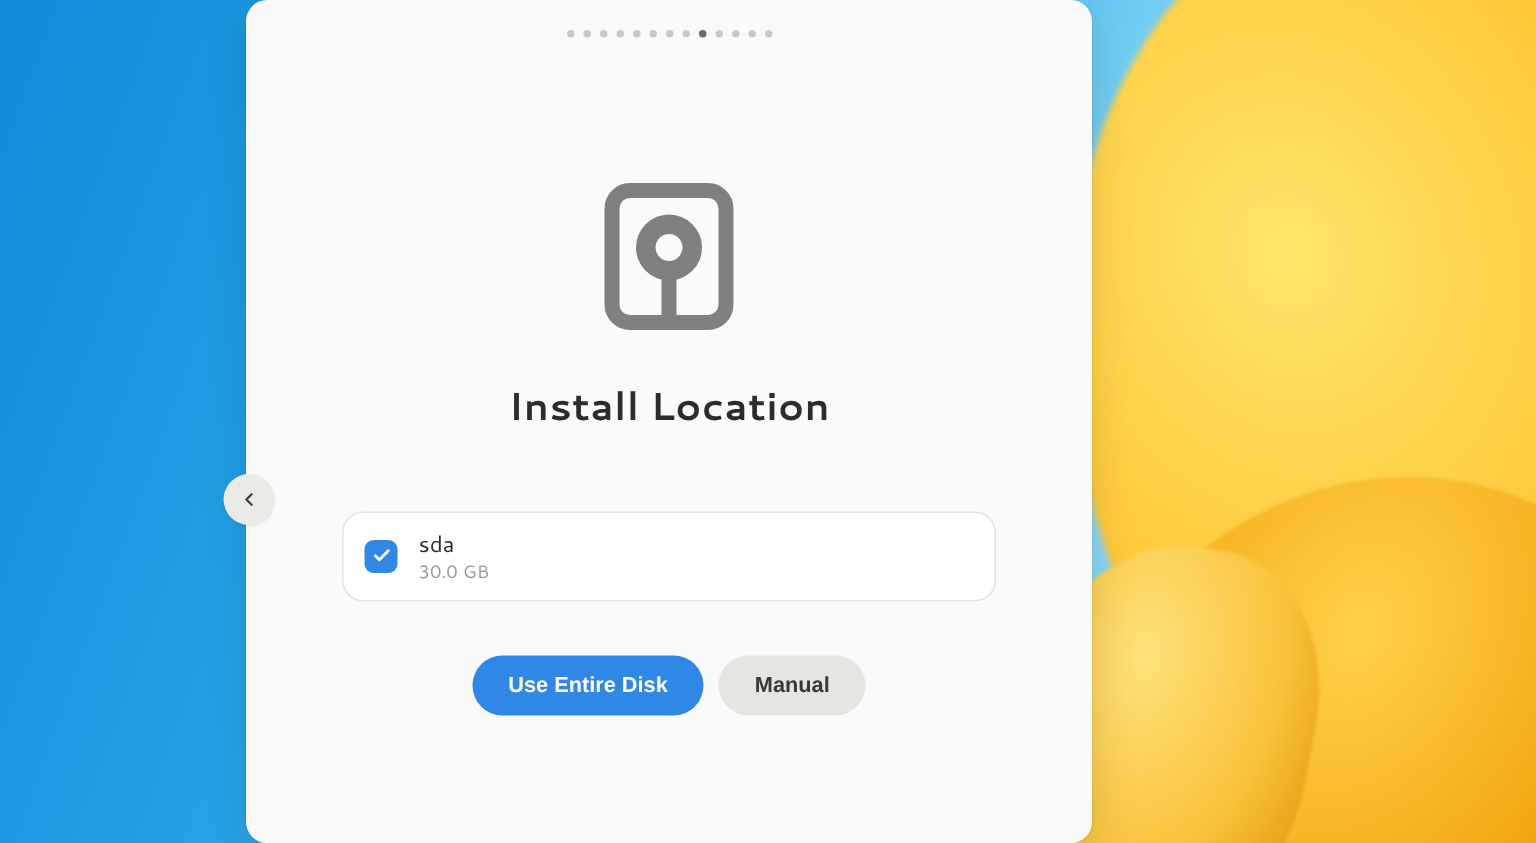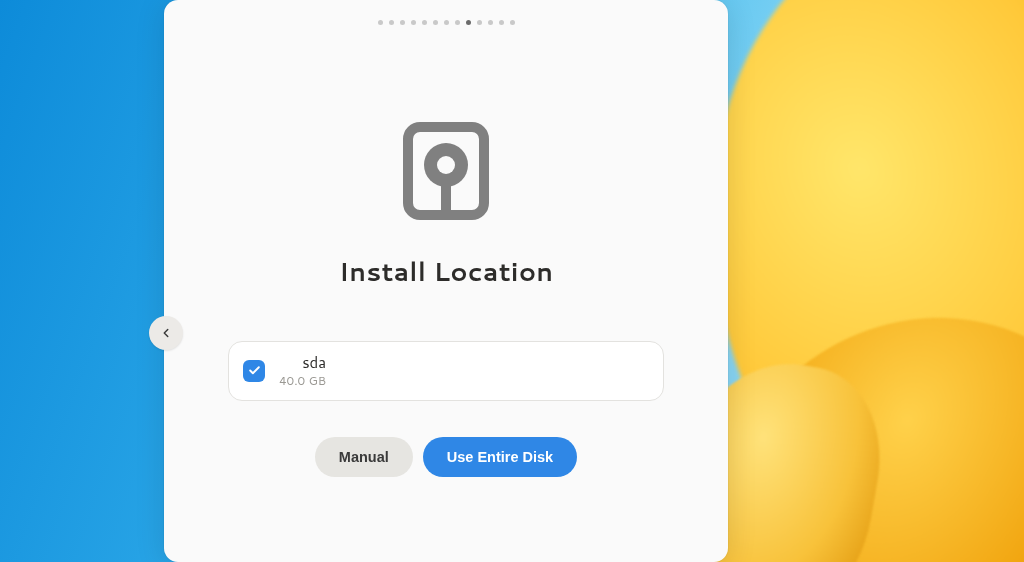--- a/index.html
+++ b/index.html
@@ -69,21 +69,21 @@
       gap: 14px;
     }
     .checkbox {
       width: 22px; height: 22px;
       border-radius: 6px;
       background: #2f87e6;
       display: flex; align-items: center; justify-content: center;
       flex-shrink: 0;
     }
     .checkbox svg { width: 13px; height: 13px; stroke: #fff; }
-    .disk-label { display: flex; flex-direction: column; line-height: 1.25; text-align: right;}
+    .disk-label { display: flex; flex-direction: column; line-height: 1.25;}
     .disk-name { font-size: 15px; color: #2d2c2a;  }
     .disk-size { font-size: 12px; color: #9a9893; }
 
     .btn-row { display: flex; gap: 10px; margin-top: 36px; }
     .btn {
       height: 40px;
       padding: 0 24px;
       border-radius: 22px;
       font-size: 14.5px;
       font-weight: 700;
@@ -137,22 +137,22 @@
   <h1 class="title">Install Location</h1>
 
   <div class="disk-card">
     <div class="checkbox">
       <svg viewBox="0 0 24 24" fill="none" stroke-width="3.5" stroke-linecap="round" stroke-linejoin="round">
           <polyline points="20 6 9 17 4 12"></polyline>
         </svg>
     </div>
     <div class="disk-label">
       <span class="disk-name">sda</span>
-      <span class="disk-size">40.0 GB</span>
+      <span class="disk-size">30.0 GB</span>
     </div>
   </div>
 
   <div class="btn-row">
+    <button class="btn primary">Use Entire Disk</button>
     <button class="btn secondary">Manual</button>
-    <button class="btn primary">Use Entire Disk</button>
   </div>
 
 </div>
 
 </body></html>

